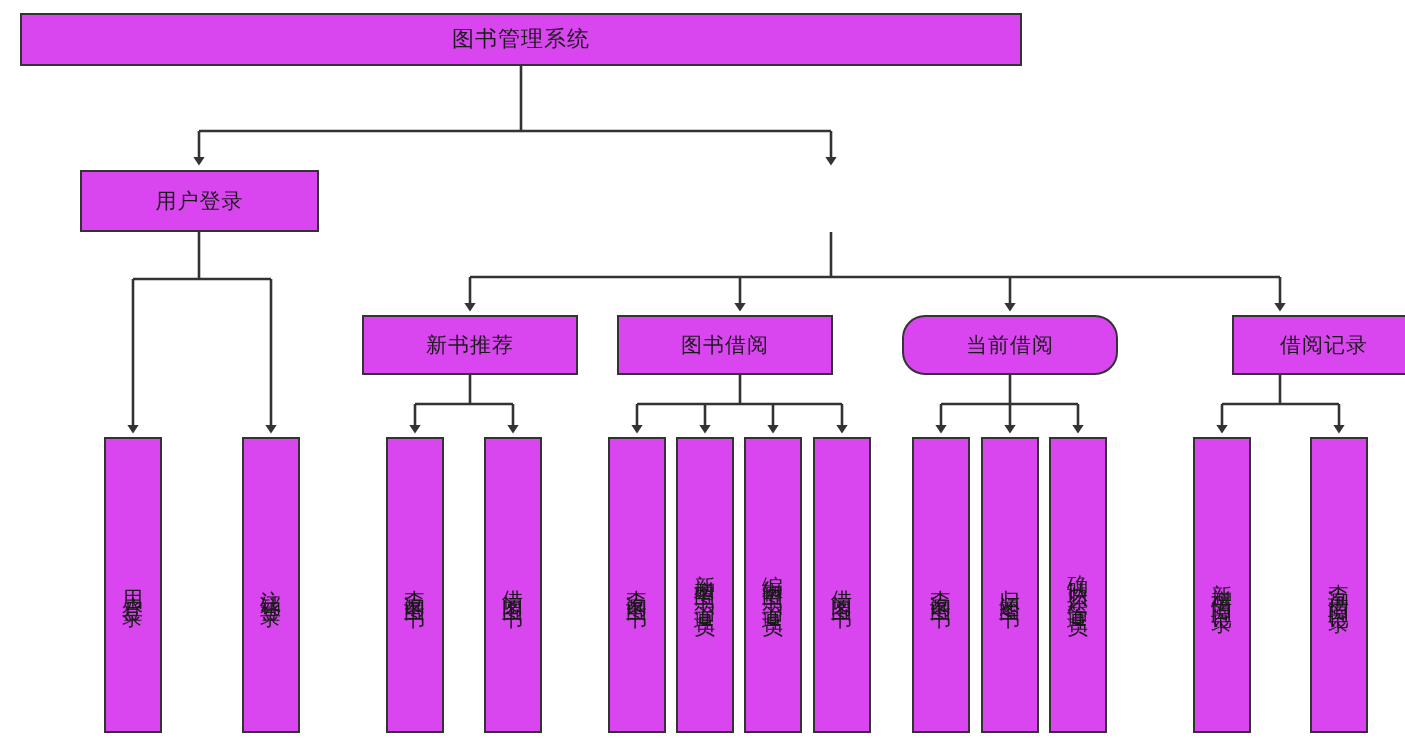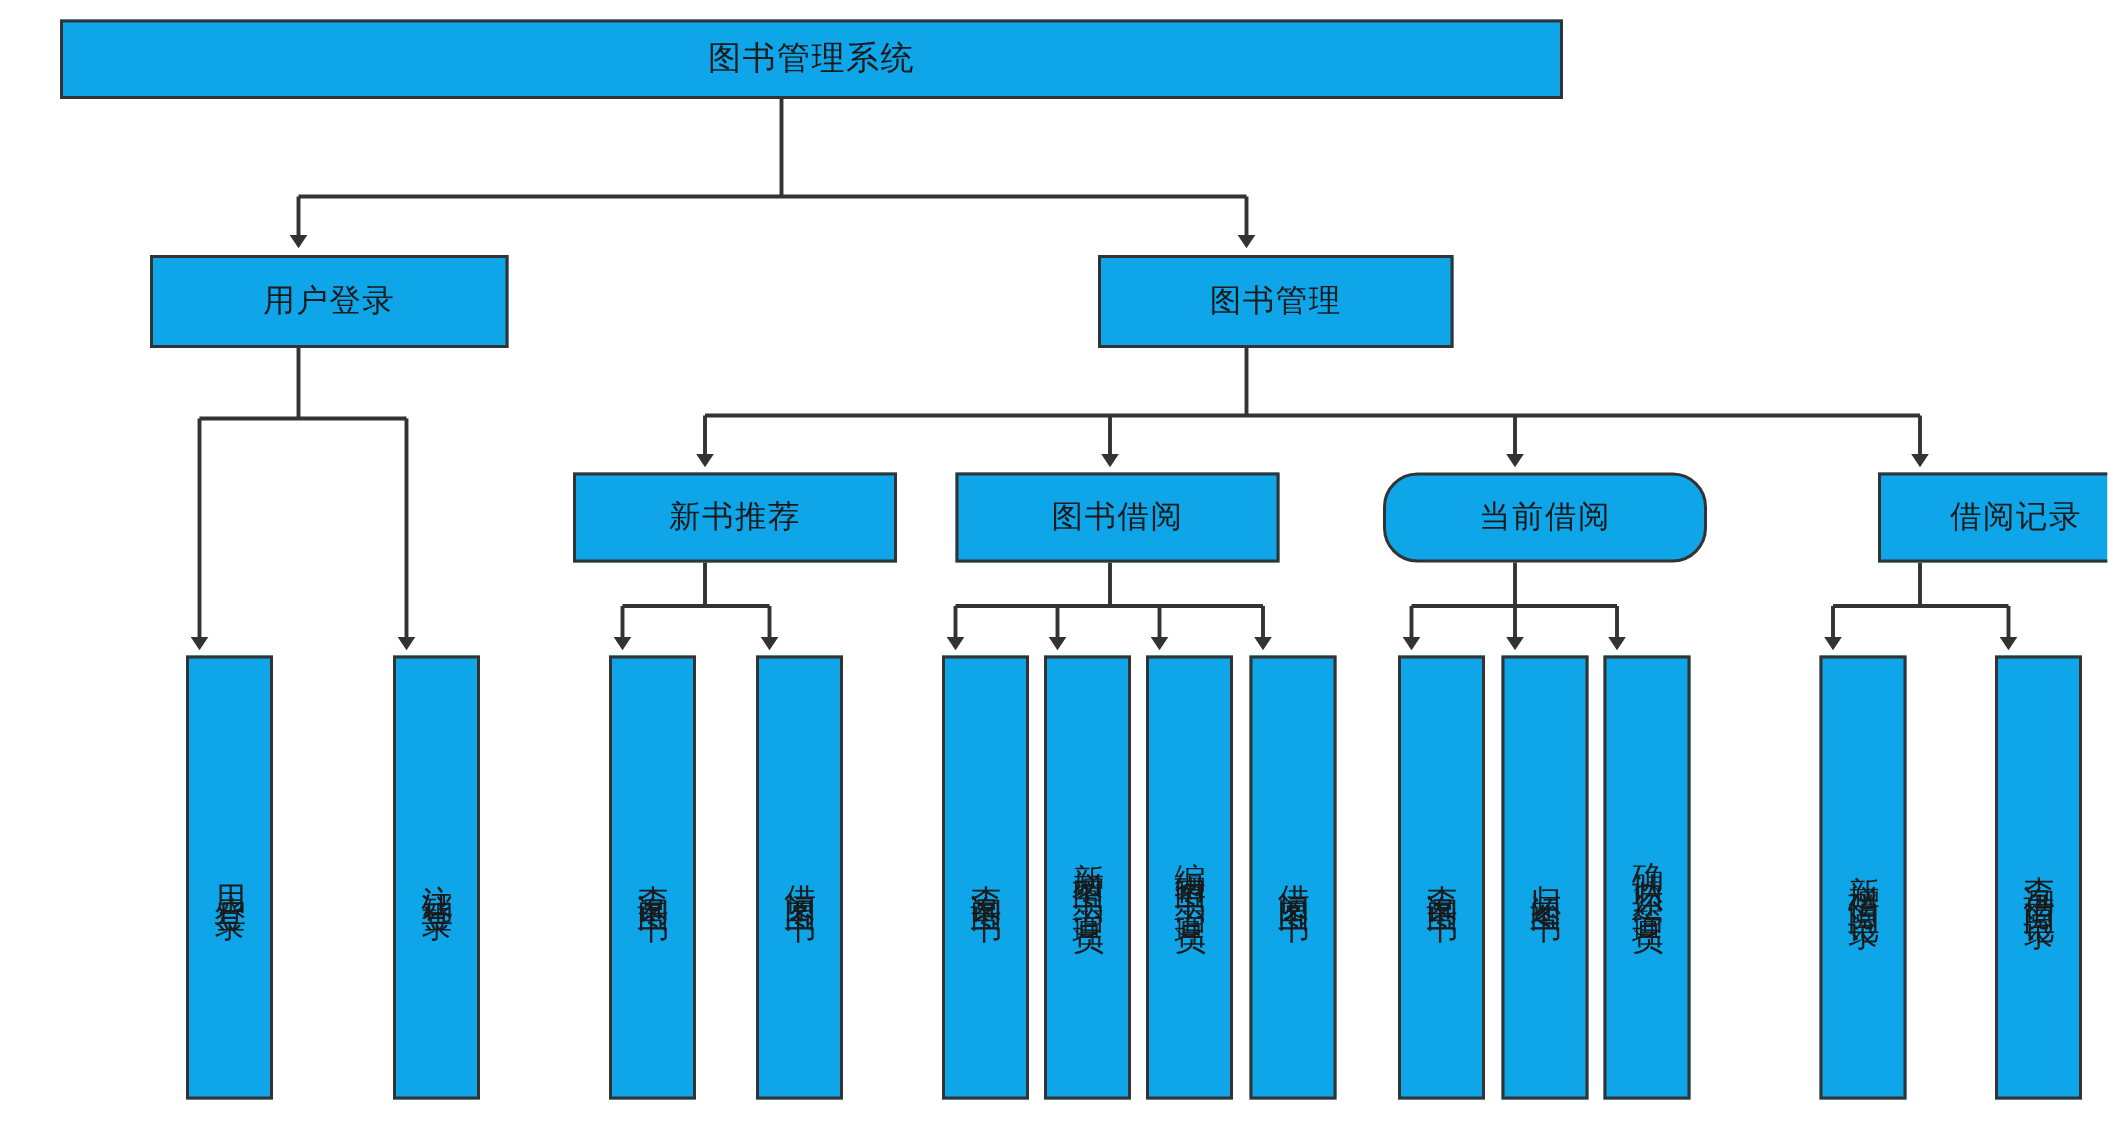--- a/index.html
+++ b/index.html
@@ -19,28 +19,27 @@
     position: absolute;
     left: 0;
     top: 0;
     width: 1405px;
     height: 747px;
     pointer-events: none;
   }
   .node {
     position: absolute;
     box-sizing: border-box;
-    background: #0ea5e9;
+    background: #d946ef;
     border: 2px solid #333333;
     display: flex;
     align-items: center;
     justify-content: center;
     color: #1a1a1a;
     text-align: center;
-    margin-left: 20px;
   }
   .node.h {
     font-size: 21px;
     line-height: 1.2;
     letter-spacing: 1px;
   }
   .node.root {
     font-size: 22px;
   }
   .node.v {
@@ -123,23 +122,20 @@
     </g>
   </svg>
 
   <div class="node h root" style="left:20px; top:13px; width:1002px; height:53px;">
     <span>图书管理系统</span>
   </div>
 
   <div class="node h" style="left:80px; top:170px; width:239px; height:62px;">
     <span>用户登录</span>
   </div>
-  <div class="node h" style="left:712px; top:170px; width:237px; height:62px;">
-    <span>图书管理</span>
-  </div>
 
   <div class="node h" style="left:362px; top:315px; width:216px; height:60px;">
     <span>新书推荐</span>
   </div>
   <div class="node h" style="left:617px; top:315px; width:216px; height:60px;">
     <span>图书借阅</span>
   </div>
   <div class="node h" style="left:902px; top:315px; width:216px; height:60px;border-radius:23px;">
     <span>当前借阅</span>
   </div>

